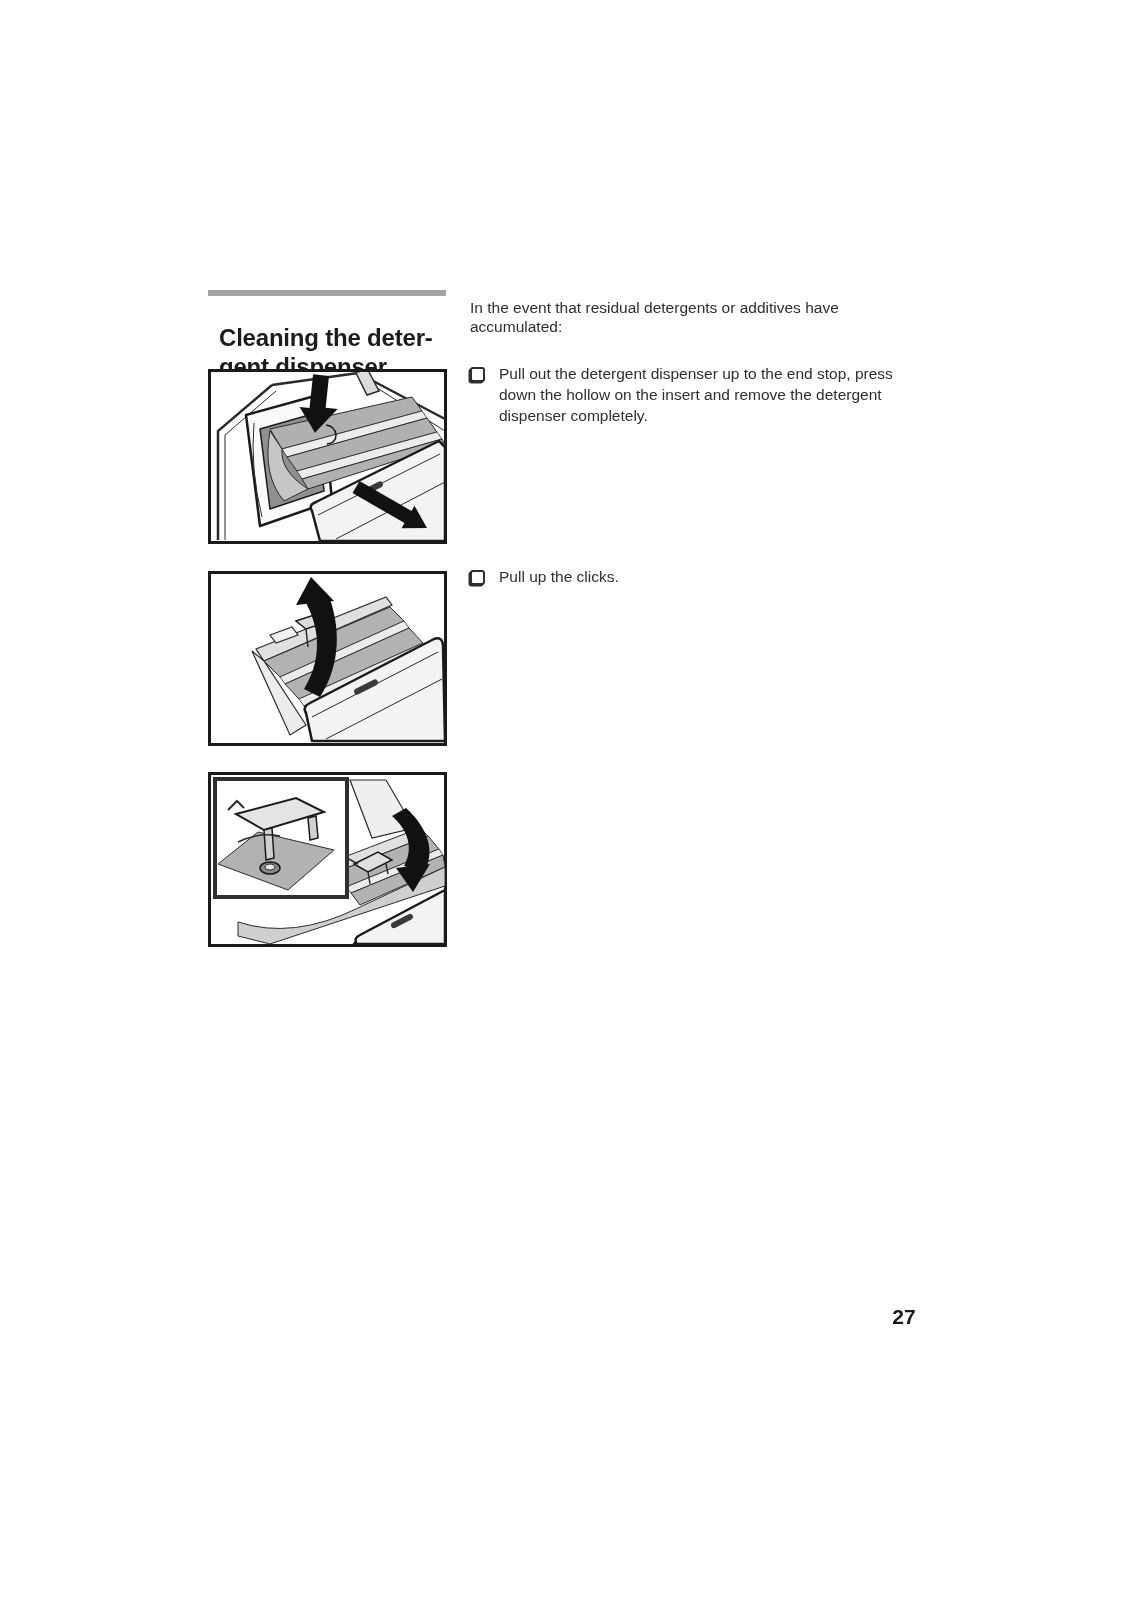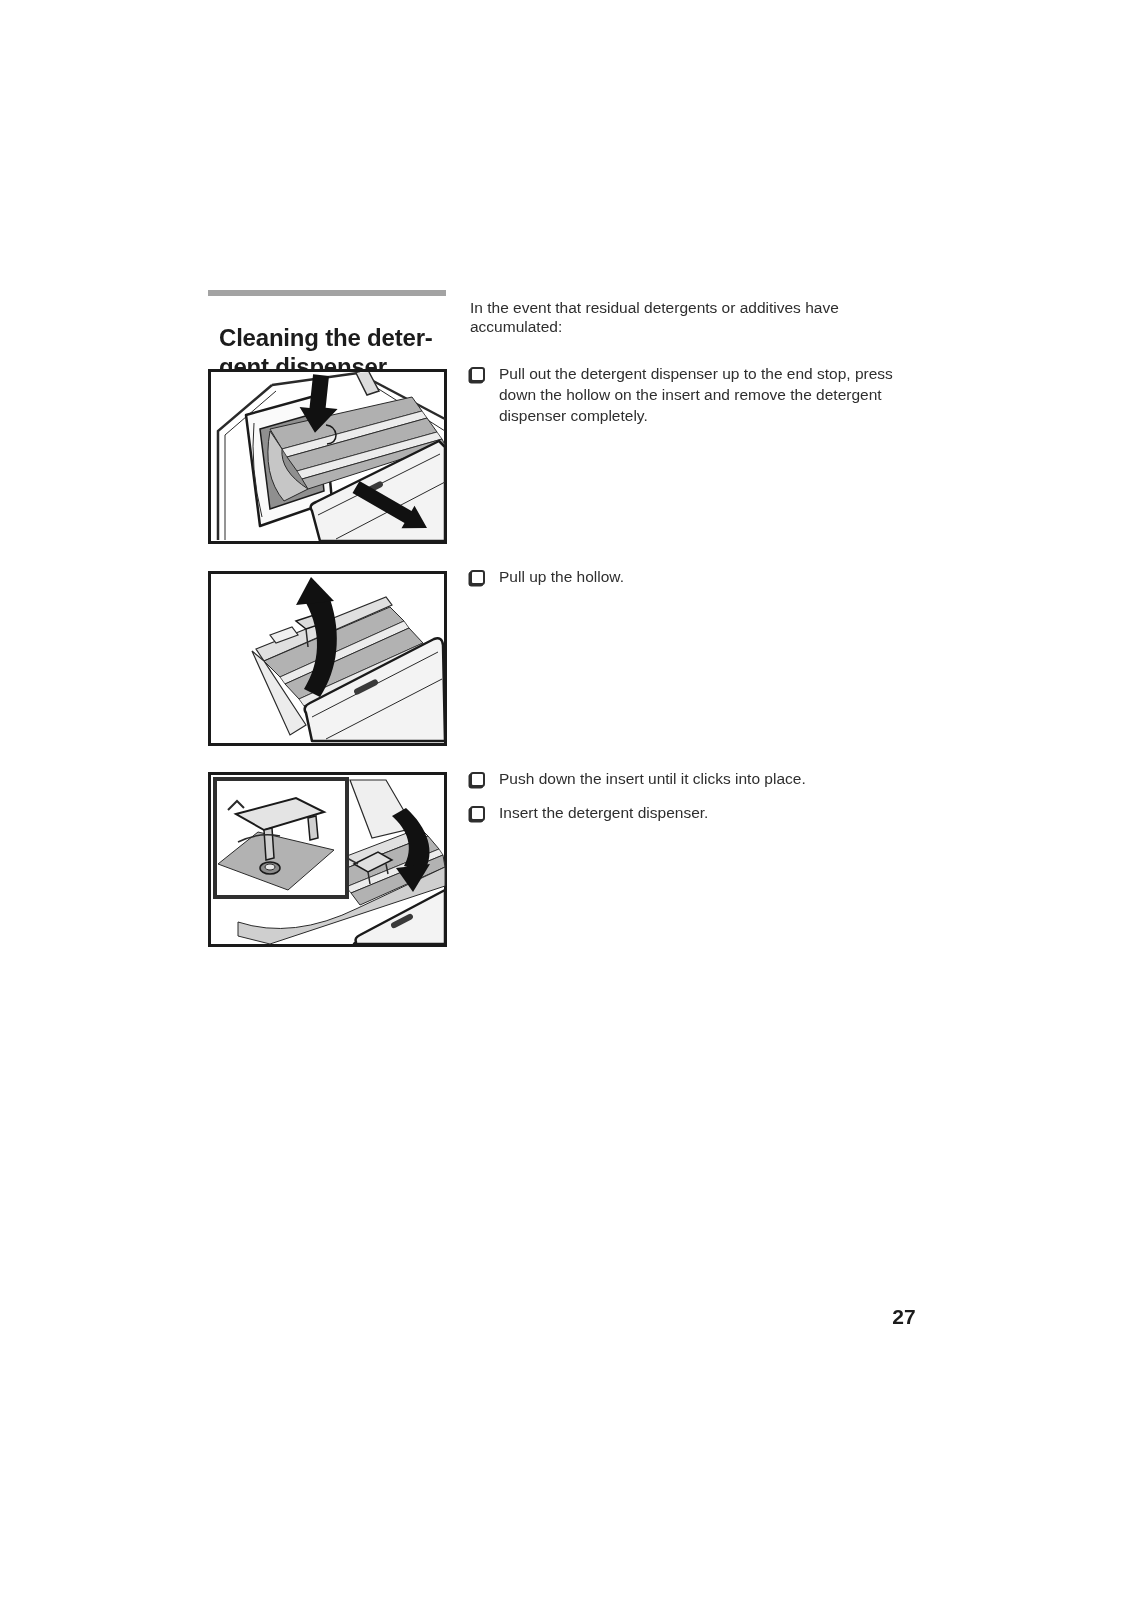--- a/index.html
+++ b/index.html
@@ -221,30 +221,20 @@
   <div class="steps steps-1">
     <div class="step-item">
       <span class="bullet-square"></span>
       <span class="step-text">Pull out the detergent dispenser up to the end stop, press down the hollow on the insert and remove the detergent dispenser completely.</span>
     </div>
   </div>
 
   <div class="steps steps-2">
     <div class="step-item">
       <span class="bullet-square"></span>
-      <span class="step-text">Pull up the hollow.</span>
+      <span class="step-text">Pull up the clicks.</span>
     </div>
   </div>
 
-  <div class="steps steps-3">
-    <div class="step-item">
-      <span class="bullet-square"></span>
-      <span class="step-text">Push down the insert until it clicks into place.</span>
-    </div>
-    <div class="step-item">
-      <span class="bullet-square"></span>
-      <span class="step-text">Insert the detergent dispenser.</span>
-    </div>
-  </div>
 
   <div class="page-number">27</div>
 
 </div>
 
 </body></html>

